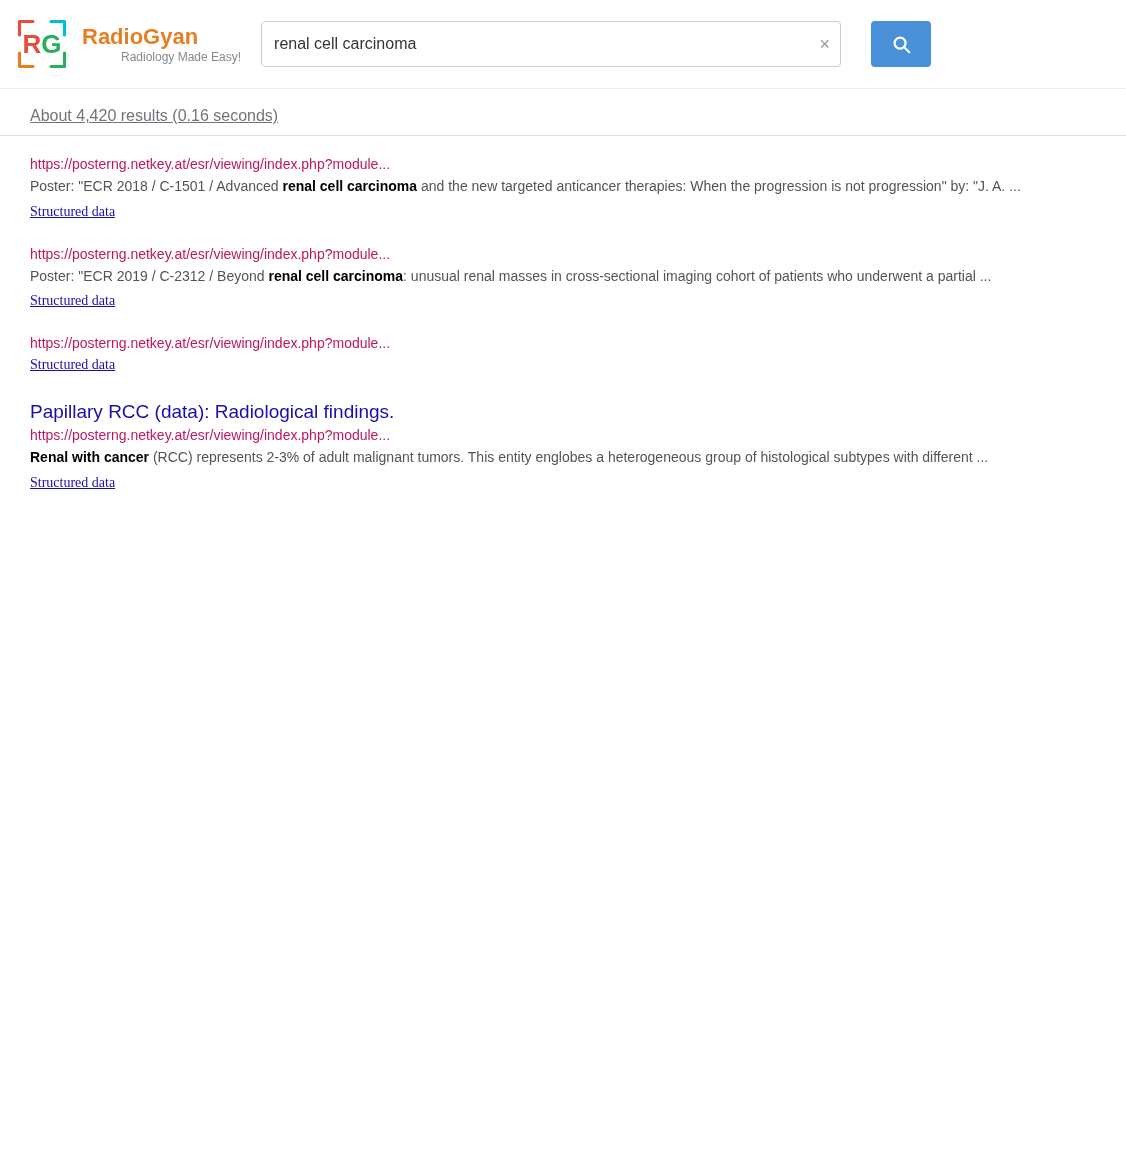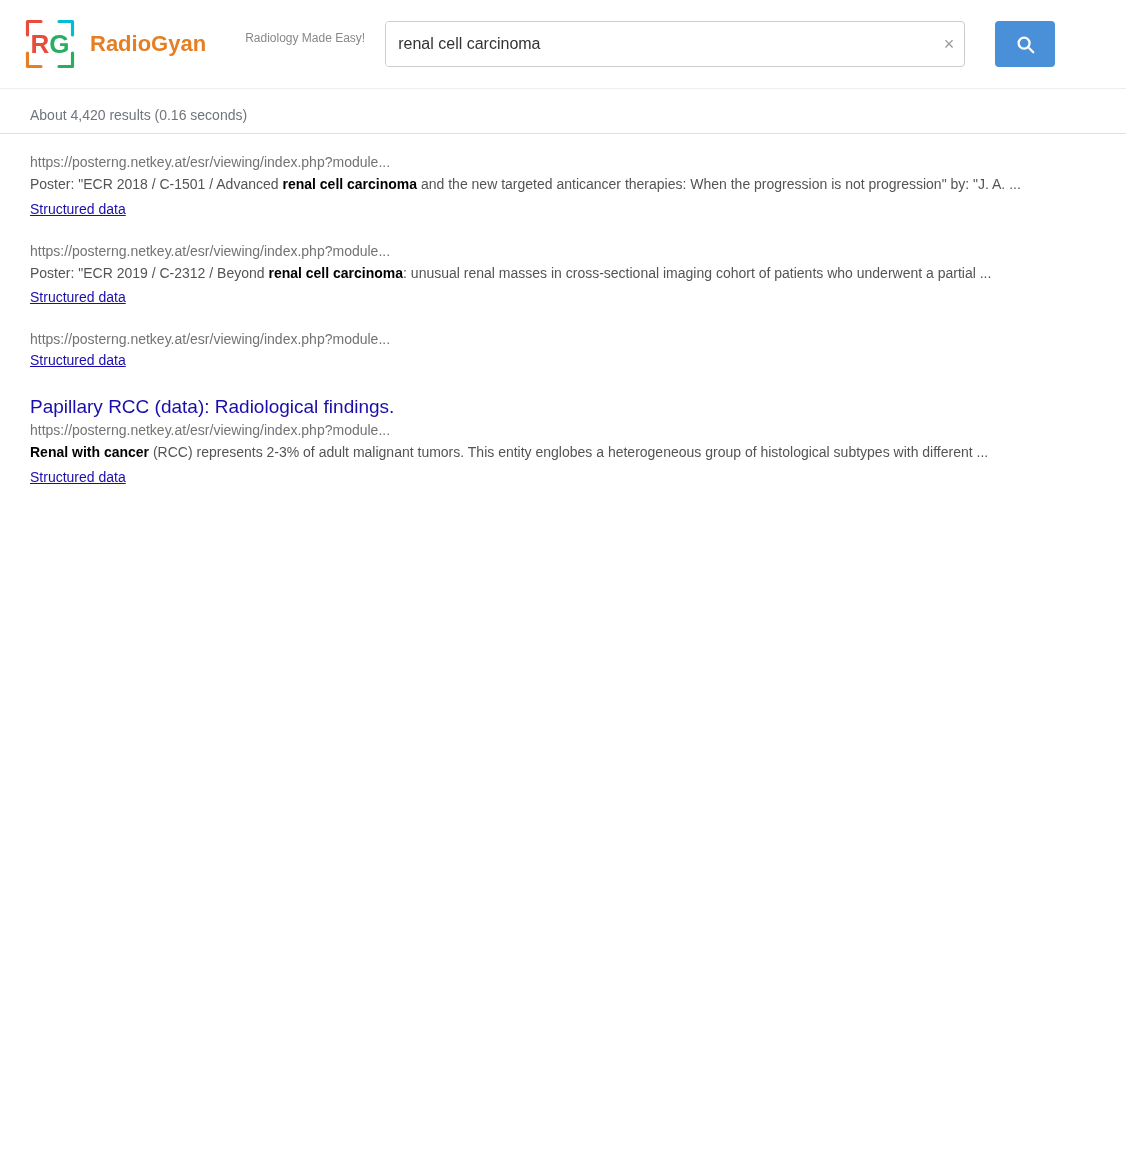--- a/index.html
+++ b/index.html
@@ -7,21 +7,21 @@
       font-family: Arial, sans-serif;
       background: #fff;
       color: #222;
       font-size: 15px;
     }
 
     
     .header {
       display: flex;
       align-items: center;
-      padding: 14px 20px 14px 20px;
+      padding: 14px 20px 14px 12px;
       border-bottom: 1px solid #eee;
       gap: 20px;
     }
 
     .logo-area {
       display: flex;
       align-items: center;
       min-width: 200px;
     }
 
@@ -44,20 +44,21 @@
     .logo-r { color: #e74c3c; }
     .logo-g { color: #27ae60; }
 
     .logo-border-svg {
       position: absolute;
       top: 0; left: 0; width: 100%; height: 100%;
     }
 
     .logo-text-area {
       display: flex;
+      flex-direction: column;
       justify-content: center;
     }
 
     .logo-name {
       font-size: 22px;
       font-weight: bold;
       color: #e67e22;
     }
 
     .logo-tagline {
@@ -116,23 +117,24 @@
     .search-btn svg {
       width: 22px;
       height: 22px;
       fill: #fff;
     }
 
     
     .results-info {
       padding: 18px 30px 10px 30px;
       color: #70757a;
-      font-size: 14px;
+      font-size: 16px;
       border-bottom: 1px solid #e0e0e0;
       margin-bottom: 10px;
+      text-decoration: underline;
     }
 
     
     .results-list {
       padding: 0 30px;
     }
 
     .result-item {
       margin: 20px 0 26px 0;
     }
@@ -140,41 +142,42 @@
     .result-title {
       font-size: 19px;
       color: #1a0dab;
       text-decoration: none;
       line-height: 1.35;
       display: block;
       cursor: pointer;
     }
 
     .result-url {
-      color: #737373;
+      color: #be185d;
       font-size: 14px;
       margin: 2px 0 4px 0;
     }
 
     .result-snippet {
       font-size: 14px;
       color: #545454;
       line-height: 1.55;
       margin-bottom: 4px;
     }
 
     .result-snippet b {
       color: #000;
     }
 
     .structured-data-link {
       color: #1a0dab;
       font-size: 14px;
       text-decoration: underline;
       cursor: pointer;
+      font-family: Liberation Serif, serif;
     }
   </style>
 </head>
 <body>
 
 <div class="header">
   <div class="logo-area">
     <div class="logo-box">
       <svg class="logo-border-svg" viewBox="0 0 60 60" fill="none" xmlns="http://www.w3.org/2000/svg">
 

